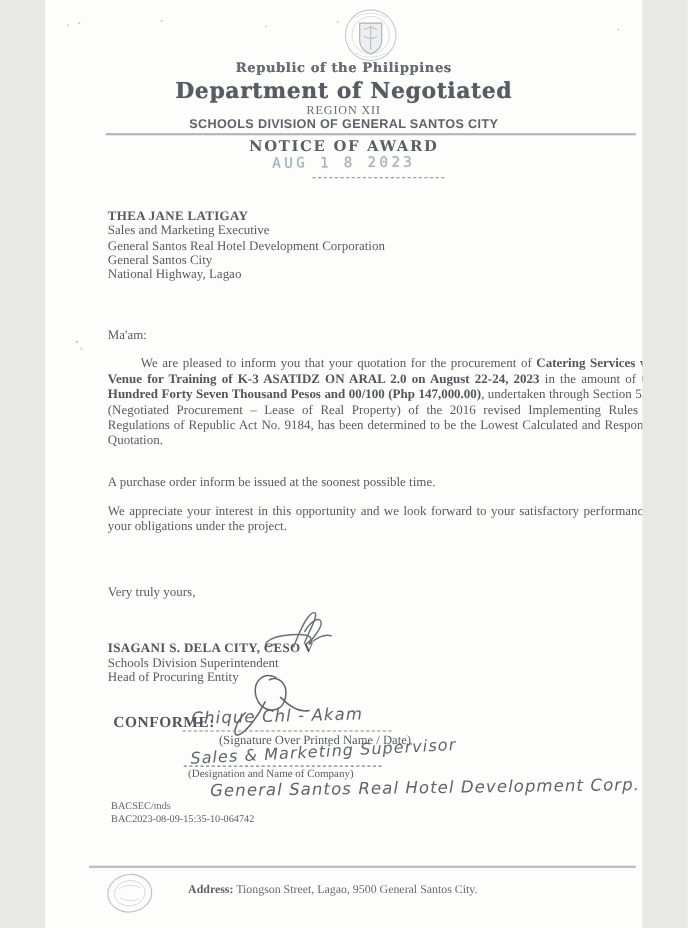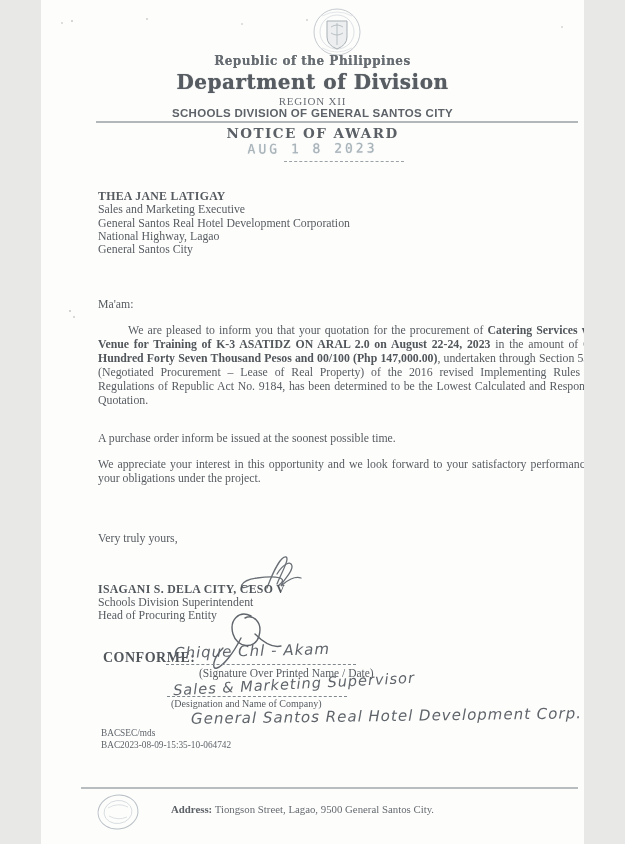--- a/index.html
+++ b/index.html
@@ -80,34 +80,34 @@
     <svg width="50" height="50" viewBox="0 0 50 50" fill="none">
       <circle cx="25" cy="25" r="23" stroke="#b6bdc2" stroke-width="1" opacity=".8"></circle>
       <circle cx="25" cy="25" r="17" stroke="#c2c9ce" stroke-width=".8" opacity=".7"></circle>
       <path d="M15 14 h20 v16 q0 8 -10 12 q-10 -4 -10 -12 z" stroke="#a9b1b6" stroke-width="1" fill="#eceeef"></path>
       <path d="M19 20 q6 -4 12 0 M19 26 q6 4 12 0 M25 16 v22" stroke="#b3babf" stroke-width=".9"></path>
       <path d="M10 9 q15 -8 30 0 M10 41 q15 8 30 0" stroke="#c6cdd2" stroke-width=".8" opacity=".6"></path>
     </svg>
   </div>
 
   <div class="center republic">Republic of the Philippines</div>
-  <div class="center department">Department of Division</div>
+  <div class="center department">Department of Negotiated</div>
   <div class="center region">REGION XII</div>
   <div class="center division">SCHOOLS DIVISION OF GENERAL SANTOS CITY</div>
   <div class="header-rule"></div>
   <div class="center notice-title">NOTICE OF AWARD</div>
   <div class="center date-stamp">AUG 1 8 2023</div>
   <div class="stamp-rule"></div>
 
   <div class="addressee">
     <div class="name">THEA JANE LATIGAY</div>
     <div>Sales and Marketing Executive</div>
     <div>General Santos Real Hotel Development Corporation</div>
+    <div>General Santos City</div>
     <div>National Highway, Lagao</div>
-    <div>General Santos City</div>
   </div>
 
   <div class="salutation">Ma'am:</div>
 
   <div class="para p1"><span>We are pleased to inform you that your quotation for the procurement of </span><span class="bold">Catering Services with Venue for Training of K-3 ASATIDZ ON ARAL 2.0 on August 22-24, 2023</span><span> in the amount of </span><span class="bold">One Hundred Forty Seven Thousand Pesos and 00/100 (Php 147,000.00)</span><span>, undertaken through Section 53.10 (Negotiated Procurement – Lease of Real Property) of the 2016 revised Implementing Rules and Regulations of Republic Act No. 9184, has been determined to be the Lowest Calculated and Responsive Quotation.</span></div>
 
   <div class="para p2">A purchase order inform be issued at the soonest possible time.</div>
   <div class="para p3">We appreciate your interest in this opportunity and we look forward to your satisfactory performance of your obligations under the project.</div>
 
   <div class="closing">Very truly yours,</div>

